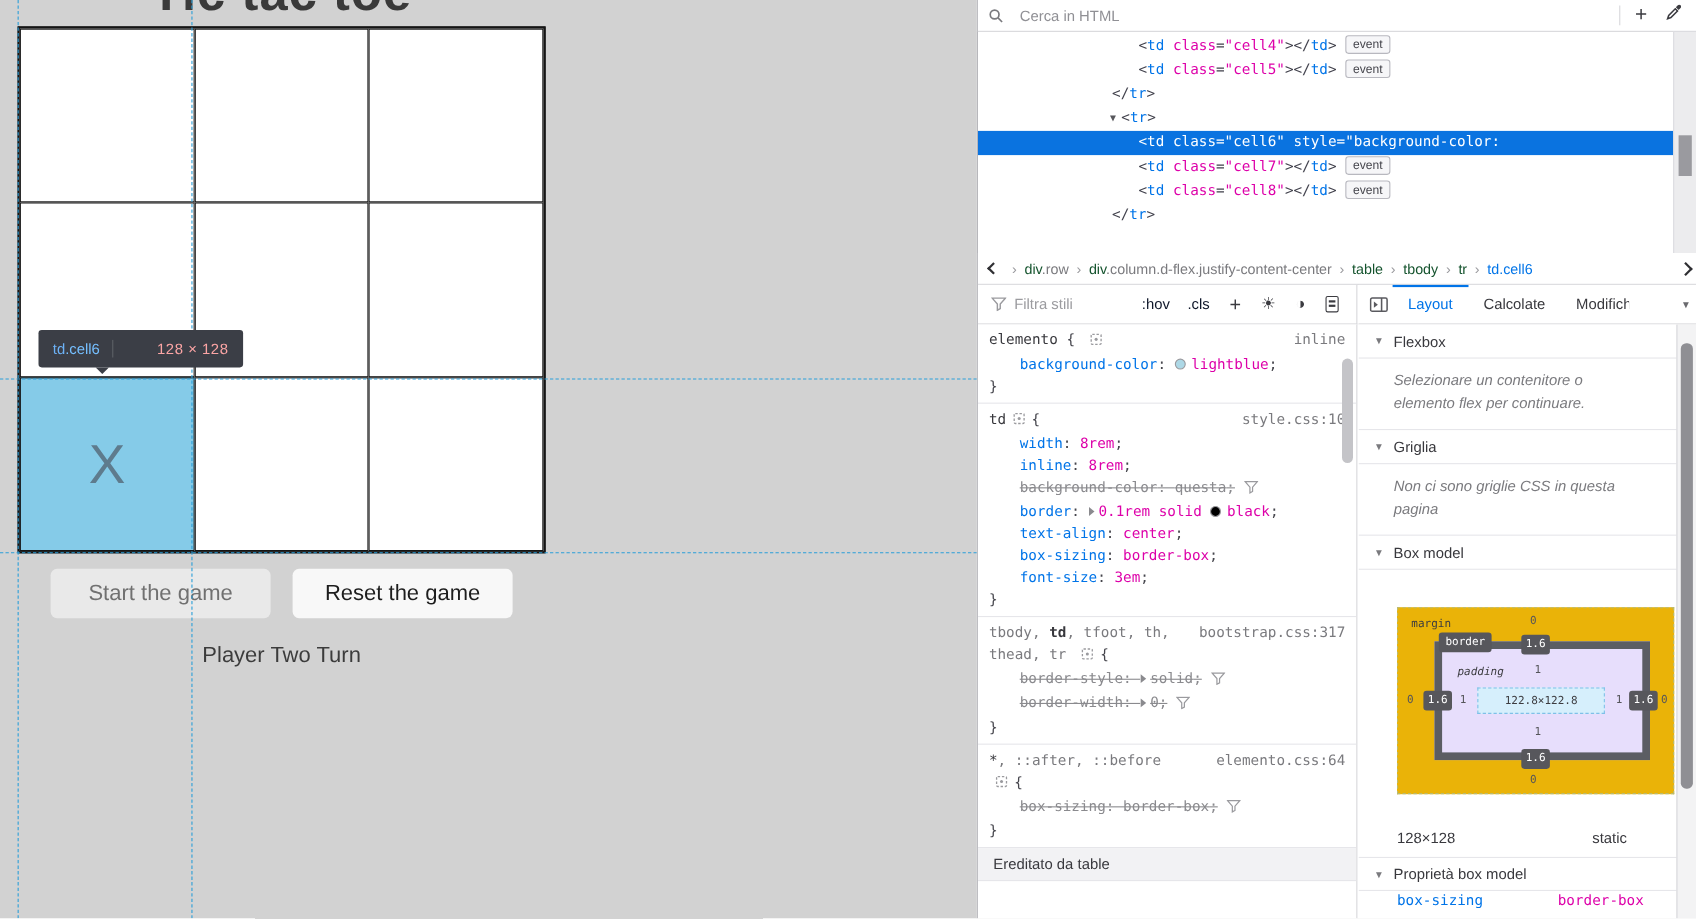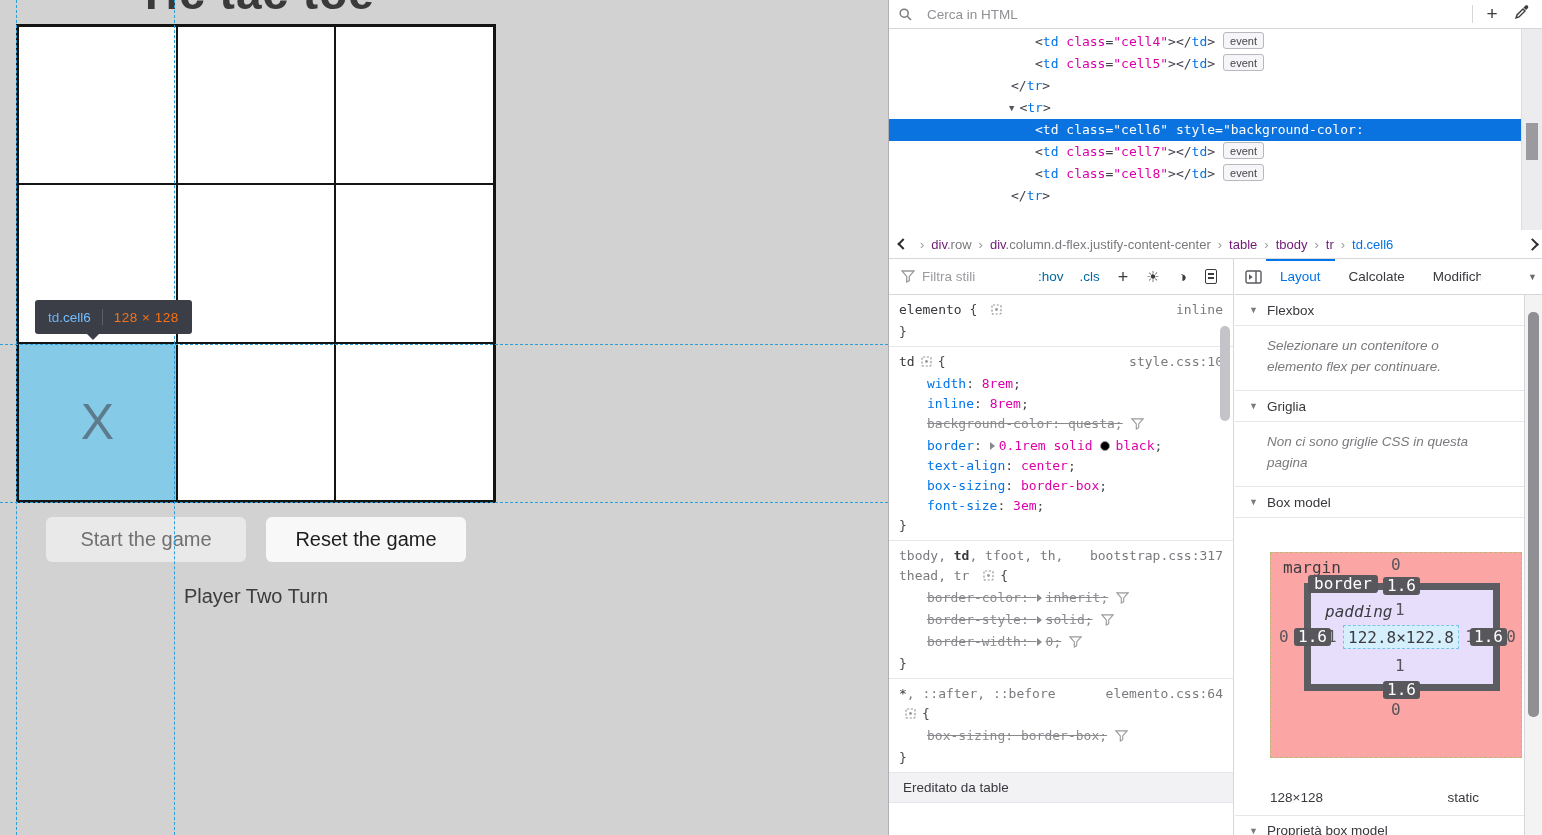--- a/index.html
+++ b/index.html
@@ -24,21 +24,21 @@
   #status{position:absolute;left:0;top:585px;width:512px;text-align:center;font-size:20px;color:#3c3c3c;}
   .vguide{position:absolute;top:0;bottom:0;width:0;border-left:1px dashed #2b9fd9;z-index:40;}
   .hguide{position:absolute;left:0;width:888px;height:0;border-top:1px dashed #2b9fd9;z-index:40;}
   #guide-v1{left:16px;} #guide-v2{left:174px;}
   #guide-h1{top:344px;} #guide-h2{top:502px;}
   #tooltip{position:absolute;left:35px;top:300px;height:34px;background:#3b3e46;border-radius:3px;
       color:#d8d8da;display:flex;align-items:center;padding:0 13px;font-size:13.5px;z-index:50;white-space:nowrap;}
   #tooltip::after{content:"";position:absolute;left:52px;top:100%;border:6px solid transparent;border-top-color:#3b3e46;}
   #tt-tag{color:#6db3f8;} #tt-cls{color:#75bfff;}
   #tt-div{width:1px;height:16px;background:#5c6066;margin:0 11px;}
-  #tt-dims{color:#f97316;letter-spacing:.5px;}
+  #tt-dims{color:#fca5a5;letter-spacing:.5px;margin-left:29px;}
 
   
   #devtools{position:absolute;left:888px;top:0;width:654px;height:835px;background:#fff;
       border-left:1px solid #b0b0b4;font-size:13px;color:#38383d;}
   
   #dt-search{position:absolute;left:0;top:0;width:654px;height:29px;border-bottom:1px solid #d7d7db;
       display:flex;align-items:center;background:#fff;}
   #dt-search svg{flex:none;}
   #search-input{flex:1;border:none;outline:none;font-family:"Liberation Sans",sans-serif;
       font-size:13.5px;color:#38383d;margin-left:15px;background:transparent;}
@@ -60,29 +60,29 @@
   #markup-scroll{position:absolute;right:0;top:29px;width:21px;height:201px;background:#ececee;border-left:1px solid #dcdce0;}
   #markup-thumb{position:absolute;left:4px;width:12px;top:94px;height:37px;background:#9a9a9f;}
   
   #dt-crumbs{position:absolute;left:0;top:230px;width:654px;height:29px;border-bottom:1px solid #d7d7db;
       display:flex;align-items:center;background:#fff;font-size:13px;overflow:hidden;padding-left:6px;}
   .chev{display:inline-block;width:8px;height:8px;border-left:2px solid #2f2f33;border-bottom:2px solid #2f2f33;}
   #crumb-back{transform:rotate(45deg);margin:0 6px 0 4px;}
   #crumb-fwd{position:absolute;right:6px;transform:rotate(225deg);width:9px;height:9px;}
   .crumb-sep{color:#9b9b9f;margin:0 7px;font-size:13px;}
   .crumb{white-space:nowrap;}
-  .crumb-el{color:#701a75;} .crumb-cls{color:#7a7a7e;}
+  .crumb-el{color:#14532d;} .crumb-cls{color:#7a7a7e;}
   .crumb.active .crumb-el,.crumb.active .crumb-cls{color:#0074e8;}
   
   #dt-ruletools{position:absolute;left:0;top:259px;width:345px;height:36px;border-bottom:1px solid #d7d7db;
       border-right:1px solid #d7d7db;display:flex;align-items:center;background:#fff;}
   #filter-input{border:none;outline:none;background:transparent;font-family:"Liberation Sans",sans-serif;
       font-size:13.5px;width:100px;margin-left:7px;color:#38383d;}
   #filter-input::placeholder{color:#9b9b9f;}
-  .tool-txt{color:#0369a1;font-size:13.5px;margin-left:16px;}
+  .tool-txt{color:#0f172a;font-size:13.5px;margin-left:16px;}
   .tool-ico{color:#3b3b40;margin-left:18px;font-size:15px;line-height:1;}
   #doc-icon{width:12px;height:15px;border:1.5px solid #3b3b40;border-radius:2px;margin-left:18px;position:relative;}
   #doc-icon::before,#doc-icon::after{content:"";position:absolute;left:2px;right:2px;height:1.5px;background:#3b3b40;}
   #doc-icon::before{top:3px;} #doc-icon::after{top:7px;}
   
   #dt-tabs{position:absolute;left:346px;top:259px;width:308px;height:36px;border-bottom:1px solid #d7d7db;
       display:flex;align-items:center;background:#fff;font-size:13.5px;}
   .tab{height:36px;line-height:36px;padding:0 14px;color:#38383d;position:relative;}
   .tab.active{color:#0074e8;}
   .tab.active::before{content:"";position:absolute;left:0;right:0;top:0;height:2px;background:#0074e8;}
@@ -107,22 +107,22 @@
   .inh-head{height:30px;line-height:30px;background:#f2f2f4;border-bottom:1px solid #e6e6ea;
       font-family:"Liberation Sans",sans-serif;font-size:13.5px;color:#38383d;padding-left:14px;}
   #rules-thumb{position:absolute;left:331px;top:326px;width:10px;height:95px;background:#c4c4c8;border-radius:5px;z-index:5;}
   
   #dt-layout{position:absolute;left:346px;top:295px;width:290px;height:540px;overflow:hidden;background:#fff;}
   .sect-head{height:31px;display:flex;align-items:center;border-bottom:1px solid #e6e6ea;padding-left:14px;
       font-size:13.5px;color:#38383d;}
   .sect-twisty{font-size:9px;color:#7a7a7e;margin-right:9px;}
   .msg-wrap{border-bottom:1px solid #e6e6ea;padding:9px 0 13px 32px;}
   .msg{width:218px;font-style:italic;color:#7a7a7e;line-height:21px;font-size:13.5px;}
-  #boxmodel{position:relative;margin:34px 0 0 35px;width:252px;height:206px;background:#fca5a5;
-      border:1px dashed #b9ba72;font-family:"DejaVu Sans Mono",monospace;font-size:16px;color:#55555a;}
+  #boxmodel{position:relative;margin:34px 0 0 35px;width:252px;height:170px;background:#eab308;
+      border:1px dashed #b9ba72;font-family:"DejaVu Sans Mono",monospace;font-size:10px;color:#55555a;}
   .bm-abs{position:absolute;line-height:18px;}
   #bm-margin-label{left:12px;top:6px;color:#3c3c40;}
   #bm-frame{position:absolute;left:33px;top:30px;width:196px;height:108px;border:7px solid #5b5d63;background:#e7defc;}
   #bm-content{position:absolute;left:72px;top:72px;width:116px;height:24px;background:#d6effc;
       border:1px dashed #7fc0e8;display:flex;align-items:center;justify-content:center;color:#3c3c40;}
   .bm-badge{position:absolute;background:#57575c;color:#fff;border-radius:3px;padding:0 4px;line-height:18px;}
   #bm-border-label{left:37px;top:22px;padding:0 6px;}
   #bm-bt{left:112px;top:24px;} #bm-bb{left:112px;top:128px;}
   #bm-bl{left:23px;top:75px;}  #bm-br{right:14px;top:75px;}
   #bm-mt{left:120px;top:3px;}  #bm-mb{left:120px;top:148px;}
@@ -260,20 +260,21 @@
       <span class="tab" id="tab-changes">Modifich</span>
       <span id="tabs-arrow">▼</span>
     </div>
 
     <div id="dt-rules">
         <div class="rule-sect">
           <div class="r-line"><span class="src">inline</span><span class="sd">elemento</span><span class="sp"> { </span><span class="target-wrap"><svg width="13" height="13" viewBox="0 0 13 13">
                 <rect x="2" y="2" width="9" height="9" rx="1" fill="none" stroke="#9a9a9e" stroke-width="1.2" stroke-dasharray="2.2 1.6"></rect>
                 <circle cx="6.5" cy="6.5" r="1.4" fill="#9a9a9e"></circle>
               </svg></span></div>
+          <div class="decl"><span class="pn">background-color</span><span class="dp">: </span><span class="sw" style="background: rgb(173, 216, 230);"></span><span class="pv">lightblue</span><span class="dp">;</span></div>
           <div class="r-line"><span class="sp">}</span></div>
         </div>
         <div class="rule-sect">
           <div class="r-line"><span class="src">style.css:10</span><span class="sd">td</span><span class="target-wrap"><svg width="13" height="13" viewBox="0 0 13 13">
                 <rect x="2" y="2" width="9" height="9" rx="1" fill="none" stroke="#9a9a9e" stroke-width="1.2" stroke-dasharray="2.2 1.6"></rect>
                 <circle cx="6.5" cy="6.5" r="1.4" fill="#9a9a9e"></circle>
               </svg></span><span class="sp">{</span></div>
           <div class="decl"><span class="pn">width</span><span class="dp">: </span><span class="pv">8rem</span><span class="dp">;</span></div>
           <div class="decl"><span class="pn">inline</span><span class="dp">: </span><span class="pv">8rem</span><span class="dp">;</span></div>
           <div class="decl struck"><span class="pn">background-color</span><span class="dp">: </span><span class="pv">questa</span><span class="dp">;</span><span class="funnel-wrap"><svg width="13" height="12" viewBox="0 0 14 13">
@@ -284,23 +285,20 @@
           <div class="decl"><span class="pn">box-sizing</span><span class="dp">: </span><span class="pv">border-box</span><span class="dp">;</span></div>
           <div class="decl"><span class="pn">font-size</span><span class="dp">: </span><span class="pv">3em</span><span class="dp">;</span></div>
           <div class="r-line"><span class="sp">}</span></div>
         </div>
         <div class="rule-sect">
           <div class="r-line"><span class="src">bootstrap.css:317</span><span class="sm">tbody, </span><span class="sb">td</span><span class="sm">, tfoot, th,</span></div>
           <div class="r-line"><span class="sm">thead, tr </span><span class="target-wrap"><svg width="13" height="13" viewBox="0 0 13 13">
                 <rect x="2" y="2" width="9" height="9" rx="1" fill="none" stroke="#9a9a9e" stroke-width="1.2" stroke-dasharray="2.2 1.6"></rect>
                 <circle cx="6.5" cy="6.5" r="1.4" fill="#9a9a9e"></circle>
               </svg></span><span class="sp">{</span></div>
-          <div class="decl struck"><span class="pn">border-color</span><span class="dp">: </span><span class="arr"></span><span class="pv">inherit</span><span class="dp">;</span><span class="funnel-wrap"><svg width="13" height="12" viewBox="0 0 14 13">
-                <path d="M1 1h12L8.3 6.4v4.2L5.7 12V6.4L1 1z" fill="none" stroke="#9a9a9e" stroke-width="1.2"></path>
-              </svg></span></div>
           <div class="decl struck"><span class="pn">border-style</span><span class="dp">: </span><span class="arr"></span><span class="pv">solid</span><span class="dp">;</span><span class="funnel-wrap"><svg width="13" height="12" viewBox="0 0 14 13">
                 <path d="M1 1h12L8.3 6.4v4.2L5.7 12V6.4L1 1z" fill="none" stroke="#9a9a9e" stroke-width="1.2"></path>
               </svg></span></div>
           <div class="decl struck"><span class="pn">border-width</span><span class="dp">: </span><span class="arr"></span><span class="pv">0</span><span class="dp">;</span><span class="funnel-wrap"><svg width="13" height="12" viewBox="0 0 14 13">
                 <path d="M1 1h12L8.3 6.4v4.2L5.7 12V6.4L1 1z" fill="none" stroke="#9a9a9e" stroke-width="1.2"></path>
               </svg></span></div>
           <div class="r-line"><span class="sp">}</span></div>
         </div>
         <div class="rule-sect">
           <div class="r-line"><span class="src">elemento.css:64</span><span class="sd">*</span><span class="sm">, ::after, ::before</span></div>

